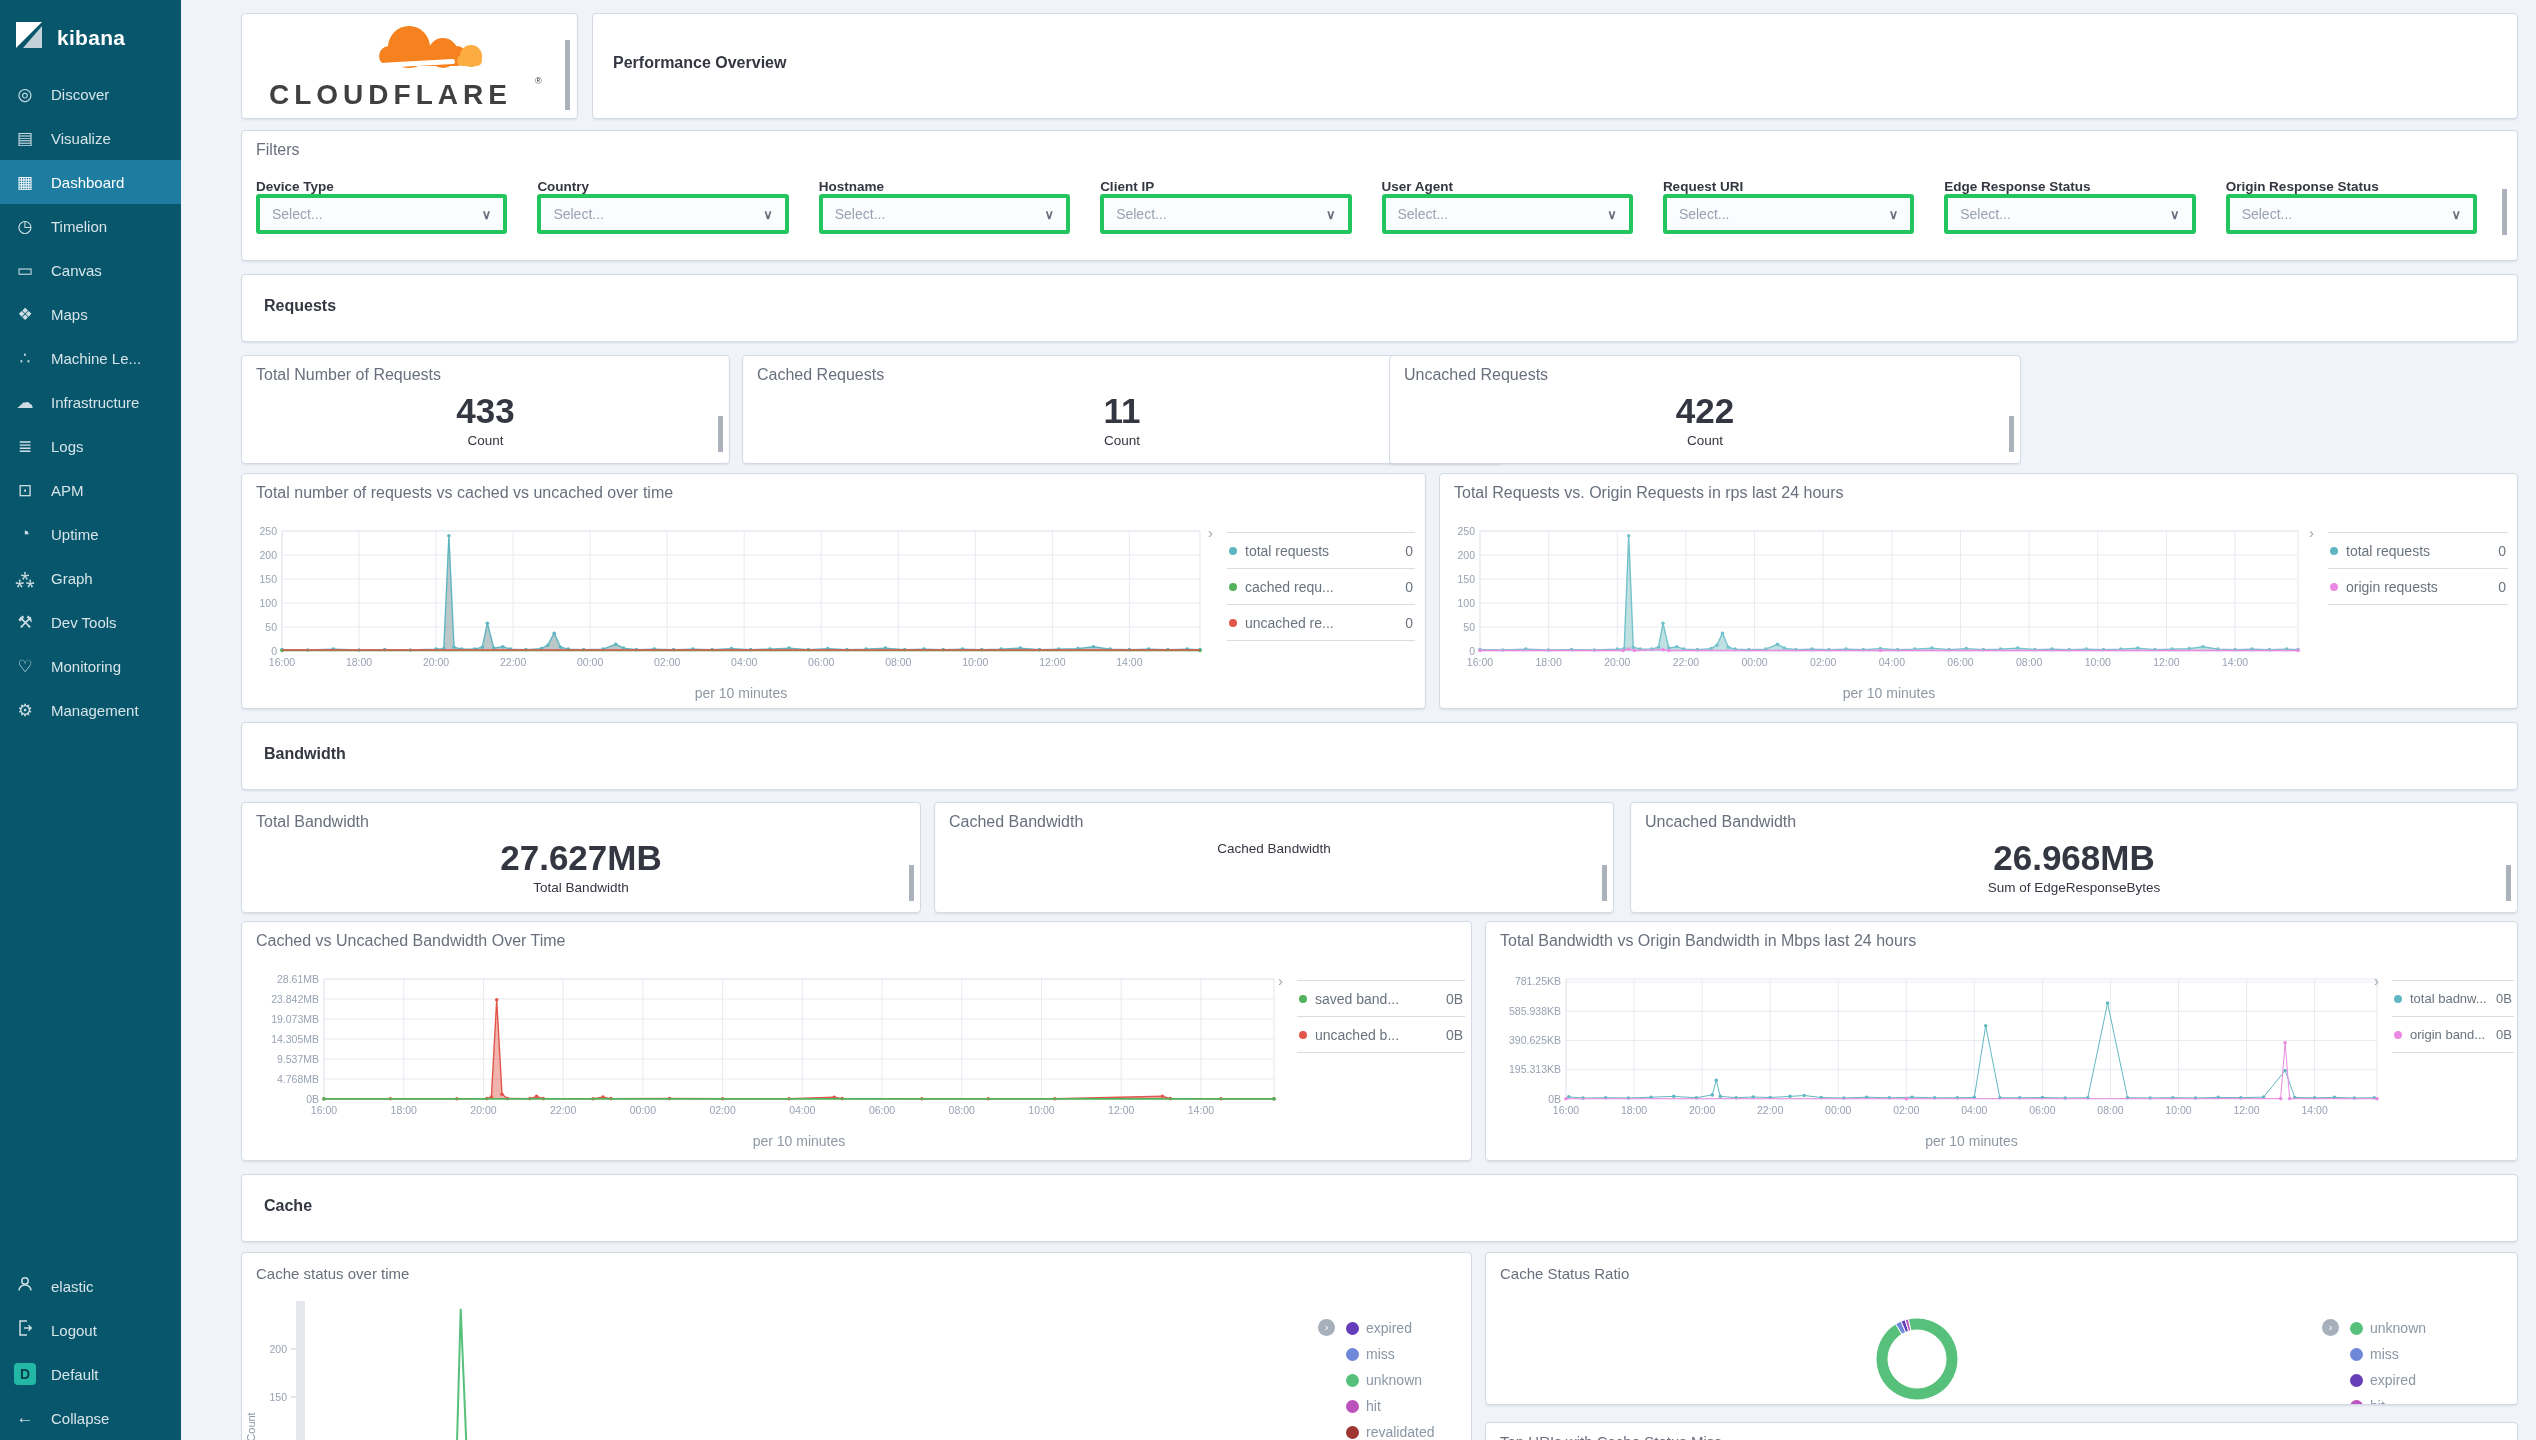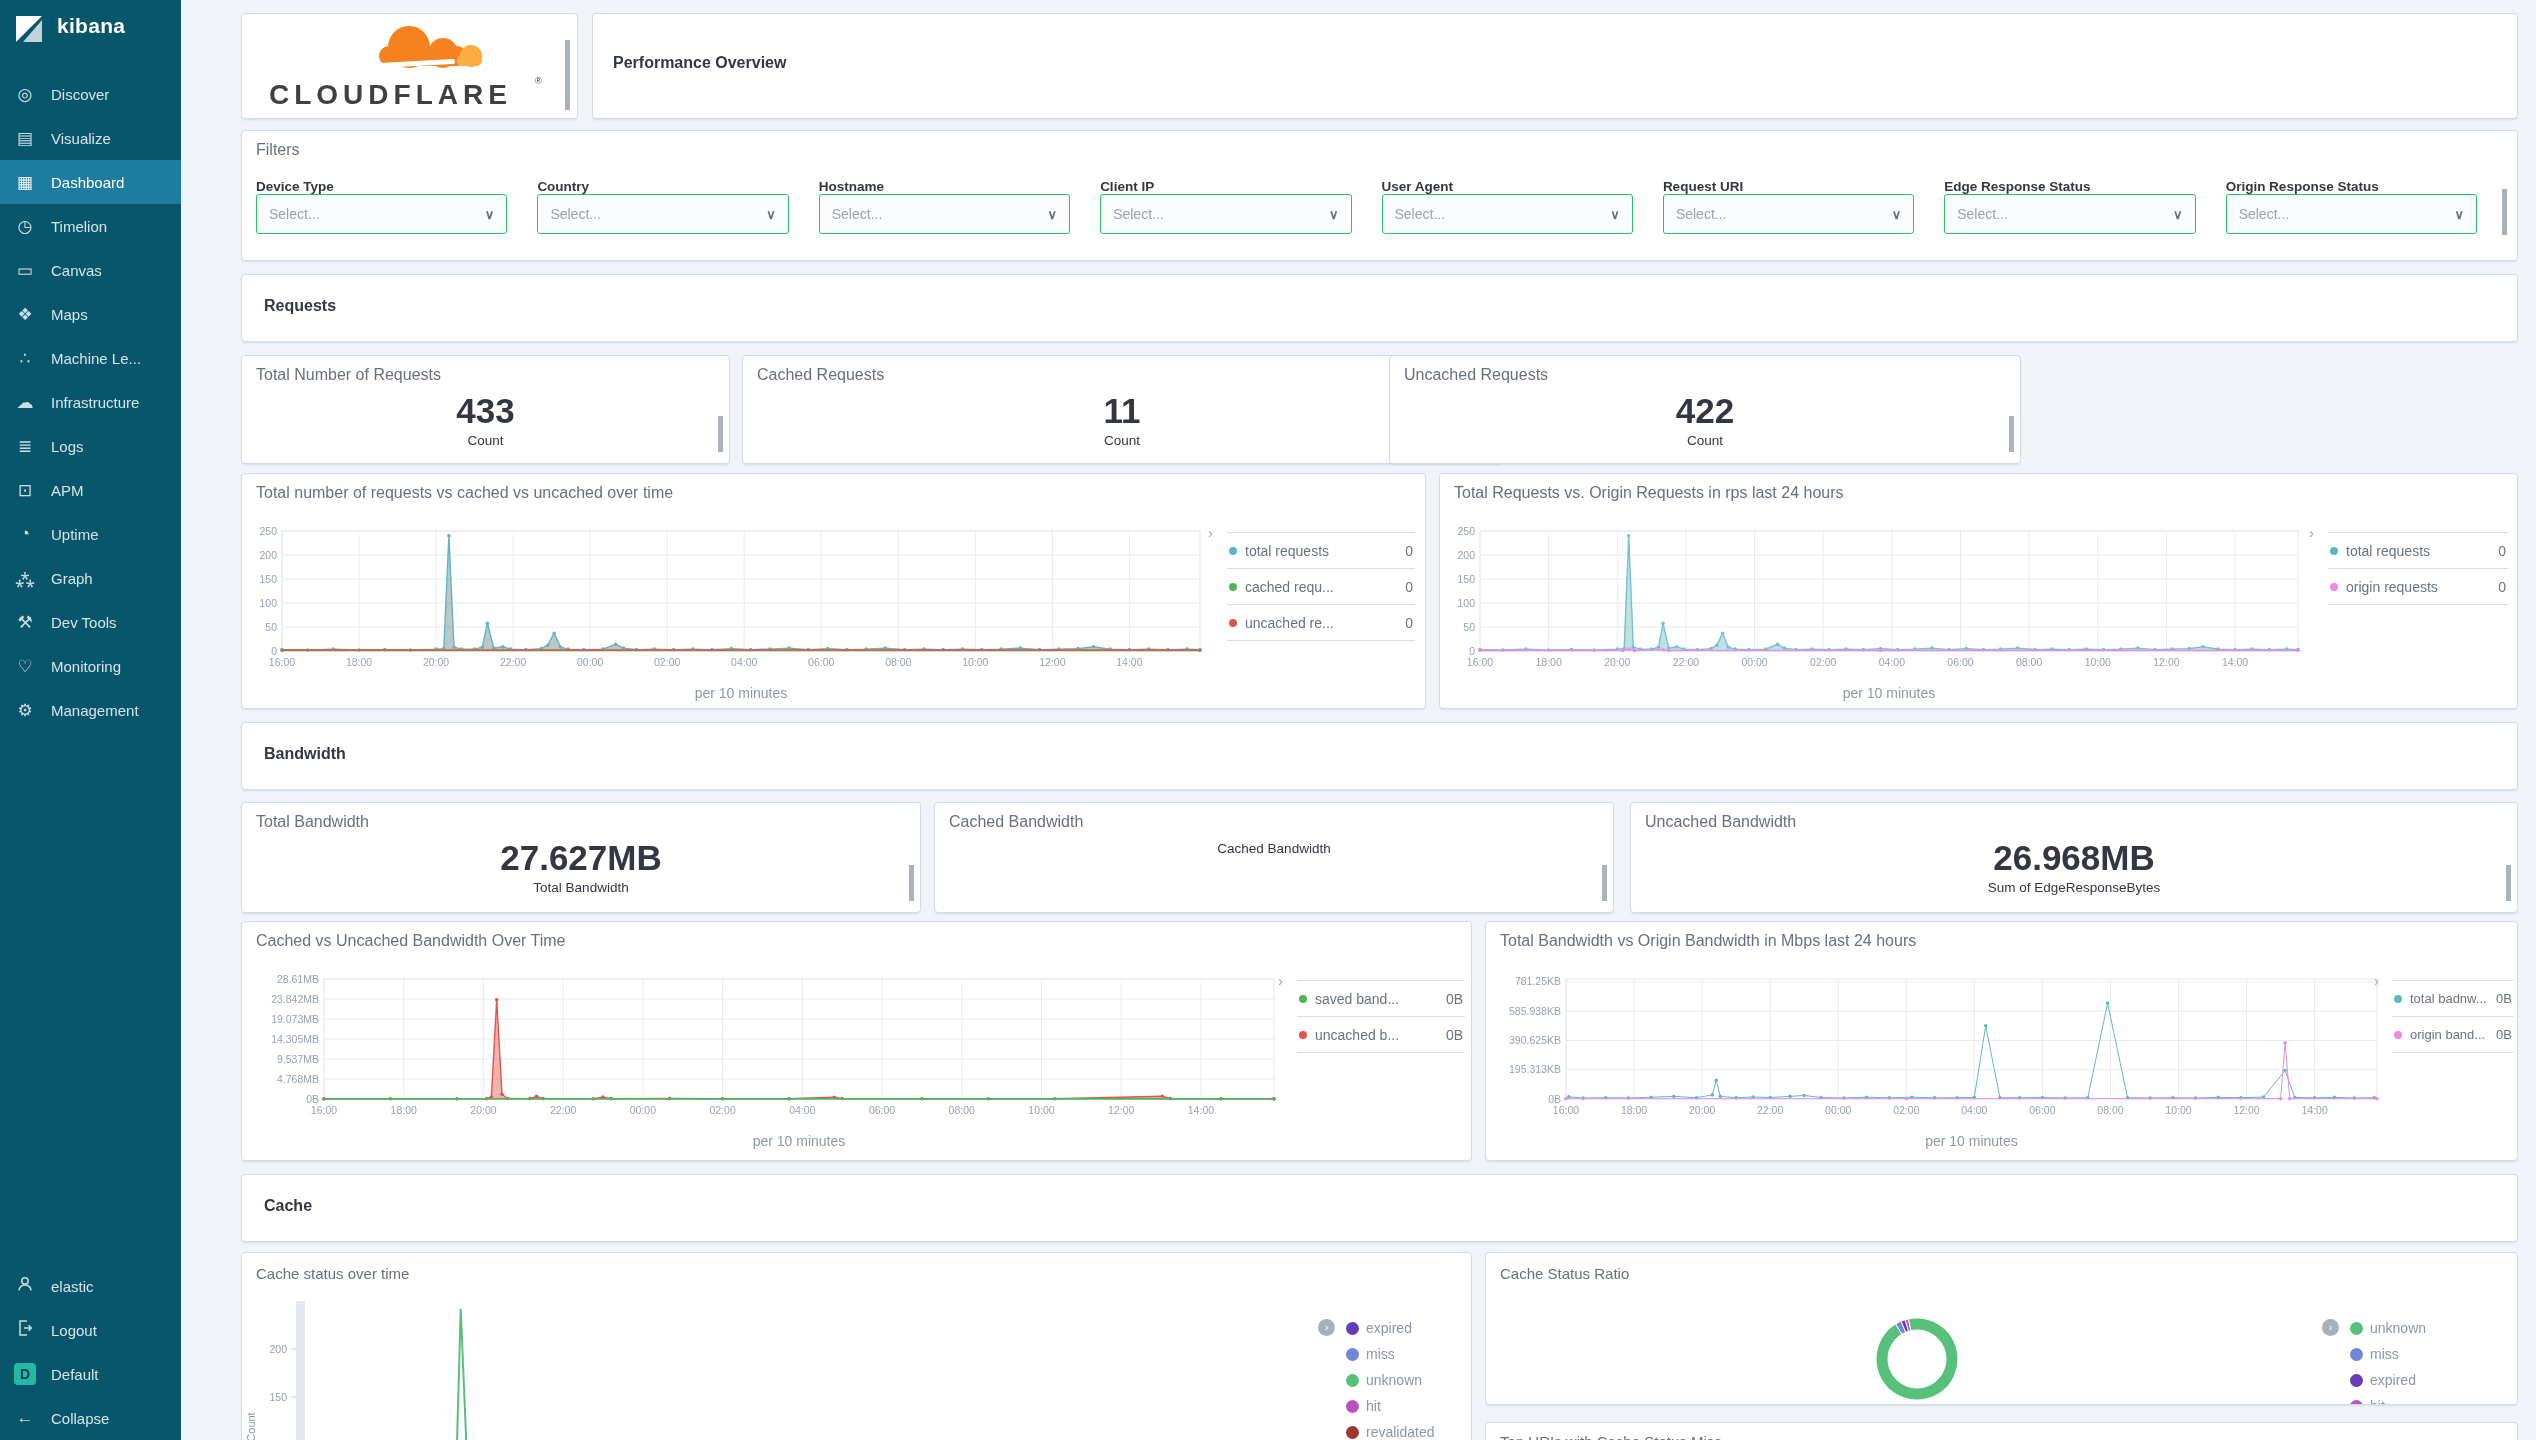--- a/index.html
+++ b/index.html
@@ -1,21 +1,21 @@
 <!DOCTYPE html>
 <html><head>
 <meta charset="utf-8">
 <style>
   *{margin:0;padding:0;box-sizing:border-box}
   html,body{width:2536px;height:1440px;overflow:hidden;background:#f0f3f8;
     font-family:"Liberation Sans",sans-serif;position:relative}
   
   .sidebar{position:absolute;left:0;top:0;width:181px;height:1440px;background:#07566c;
     display:flex;flex-direction:column;z-index:5}
-  .brand-row{display:flex;align-items:flex-start;gap:13px;padding:14px;height:64px}
+  .brand-row{display:flex;align-items:flex-end;gap:13px;padding:14px;height:64px}
   .brand-name{font-size:21px;font-weight:700;color:#fff;letter-spacing:.3px}
   .nav{margin-top:8px}
   .nav-item{display:flex;align-items:center;height:44px;padding:0 14px;gap:15px;
     font-size:15px;color:#d7e4e9;cursor:pointer;white-space:nowrap;overflow:hidden}
   .nav-item.active{background:#1e7ca0;color:#fff}
   .nav-icon{width:22px;font-size:17px;text-align:center;flex:none;opacity:.95}
   .sidebar-footer{margin-top:auto;}
   .badge-d{width:22px;height:22px;background:#23b8a5;color:#053d4d;border-radius:4px;
     font-weight:700;font-size:14px;display:flex;align-items:center;justify-content:center;flex:none}
   
@@ -25,21 +25,21 @@
   .vis-title-lg{font-size:15px}
   .section-title{position:absolute;left:22px;top:22px;font-size:16px;font-weight:700;color:#343741}
   .metric-box{position:absolute;left:0;right:0;top:36px;text-align:center}
   .metric-value{font-size:35px;font-weight:700;color:#343741;line-height:1.1}
   .metric-label{font-size:13.5px;color:#343741;margin-top:2px}
   .vthumb{position:absolute;width:5px;background:#abb2bb;right:6px}
   
   .filter-row{position:absolute;left:14px;right:40px;top:48px;display:flex;gap:30px}
   .filter-col{flex:1;min-width:0}
   .filter-label{font-size:13.5px;font-weight:700;color:#343741;}
-  .select{height:40px;background:#fbfcfd;border:1px solid #22c55e;border-radius:3px;
+  .select{height:40px;background:#fbfcfd;border:4px solid #22c55e;border-radius:3px;
     display:flex;align-items:center;justify-content:space-between;padding:16px 12px;
     color:#98a2b3;font-size:14px;cursor:pointer}
   .caret{color:#69707d;font-size:13px;font-weight:700}
   
   .legend{position:absolute}
   .legend-t{border-bottom:1px solid #d9dde2;color:#6a737d;font-size:14px}
   .legend-t .lg-item{display:flex;align-items:center;height:36px;border-top:1px solid #d9dde2;
     padding:0 2px;cursor:pointer}
   .legend-t .lg-dot{width:8px;height:8px;border-radius:50%;margin-right:8px;flex:none}
   .legend-t .lg-val{margin-left:auto;padding-left:6px}

